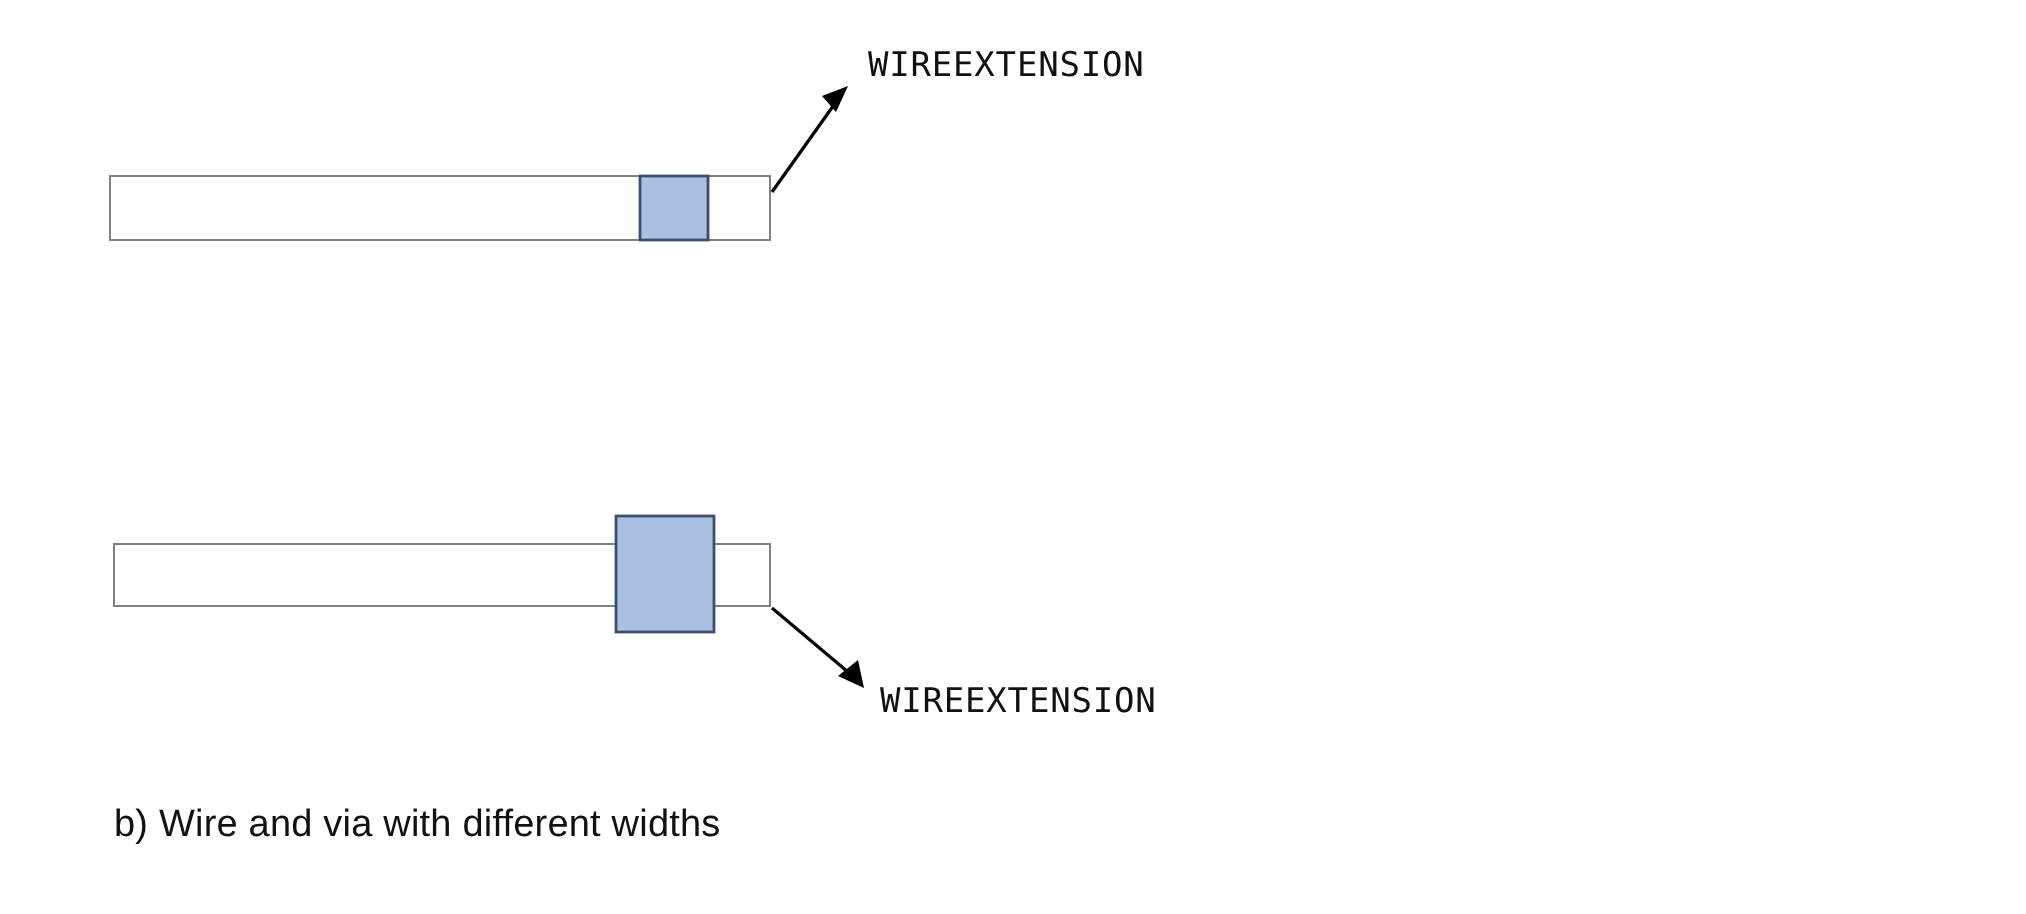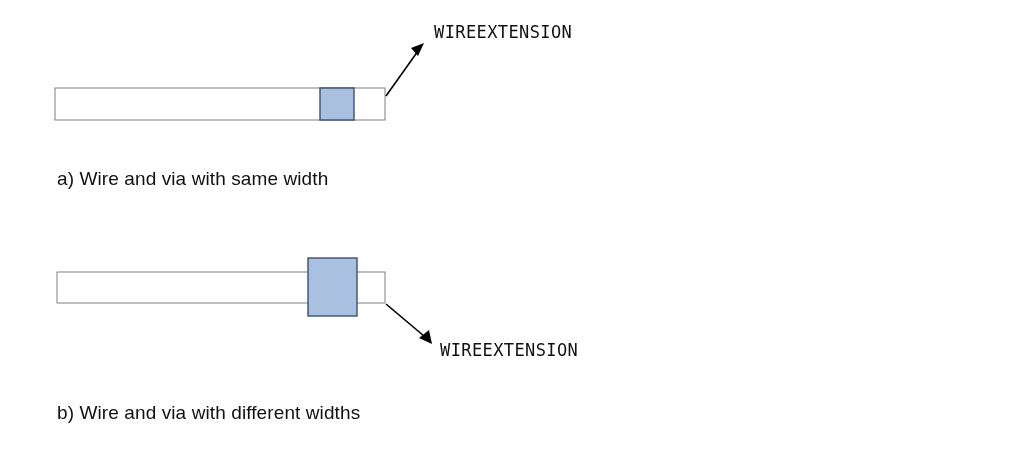--- a/index.html
+++ b/index.html
@@ -74,17 +74,16 @@
     <g>
       <rect class="wire-rect" x="57" y="272" width="328" height="31"></rect>
       <rect class="via-rect" x="308" y="258" width="49" height="58" fill="#a9c0e0" stroke="#3c4f71"></rect>
       <line class="leader-line" x1="386" y1="304" x2="424" y2="336"></line>
       <polygon class="arrow-head" points="432,344 429,330 419,338"></polygon>
       <text class="ext-label" x="440" y="356">WIREEXTENSION</text>
     </g>
 
   </svg>
 
-  <div class="caption-text" id="caption-a">a) Wire and via with same width</div>
 
   <div class="caption-text" id="caption-b">b) Wire and via with different widths</div>
 
 </div>
 
 </body></html>

